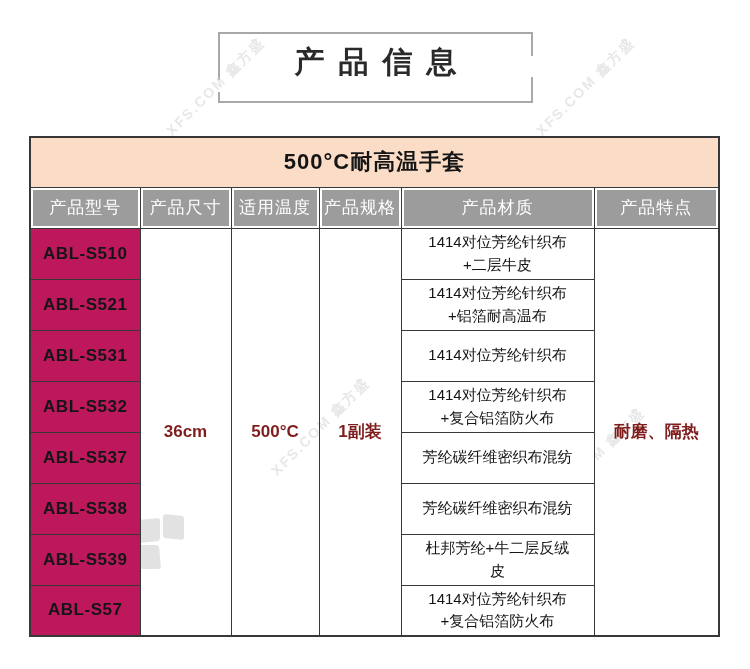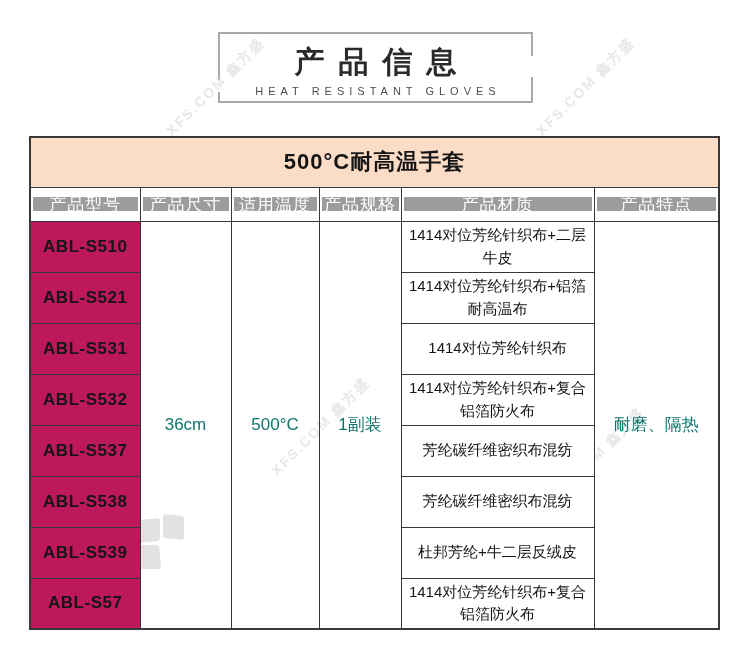--- a/index.html
+++ b/index.html
@@ -95,46 +95,46 @@
     font-weight: 700;
     color: #151515;
     letter-spacing: 1px;
   }
   tr.cols { height: 34px; }
   tr.cols th { padding: 2px; background: #ffffff; }
   tr.cols th .hcell {
     display: flex;
     align-items: center;
     justify-content: center;
-    height: 14px;
+    height: 36px;
     background: #9c9c9c;
     color: #ffffff;
     font-size: 17px;
     font-weight: 500;
     letter-spacing: 1px;
   }
   tr.data { height: 51px; }
   td.model-cell {
     font-size: 17px;
     font-weight: 600;
     color: #151515;
     letter-spacing: 0.5px;
     background: #be185d;
   }
   td.material-cell {
     font-size: 15px;
     line-height: 1.5;
     color: #151515;
-    padding: 2px 1px;
+    padding: 2px 21px;
     background: #ffffff;
   }
   td.shared-cell {
     font-size: 17px;
-    font-weight: 400;
-    color: #0f766e;
+    font-weight: 700;
+    color: #7f1d1d;
   }
 
   
   .footnote {
     position: absolute;
     left: 24px; top: 641px;
     font-size: 13px;
     letter-spacing: 4px;
     color: #141414;
     white-space: nowrap;
@@ -155,21 +155,20 @@
       <div class="sq sq-b"></div>
       <div class="sq sq-c"></div>
   </div>
 
   <div class="title-box">
     <span class="vseg seg-lt"></span>
     <span class="vseg seg-lb"></span>
     <span class="vseg seg-rt"></span>
     <span class="vseg seg-rb"></span>
     <h1>产品信息</h1>
-    <div class="subtitle">HEAT RESISTANT GLOVES</div>
   </div>
 
   <table class="spec">
     <colgroup>
       <col style="width:110px">
         <col style="width:91px">
         <col style="width:88px">
       <col style="width:82px">
         <col style="width:193px">
         <col style="width:125px">

